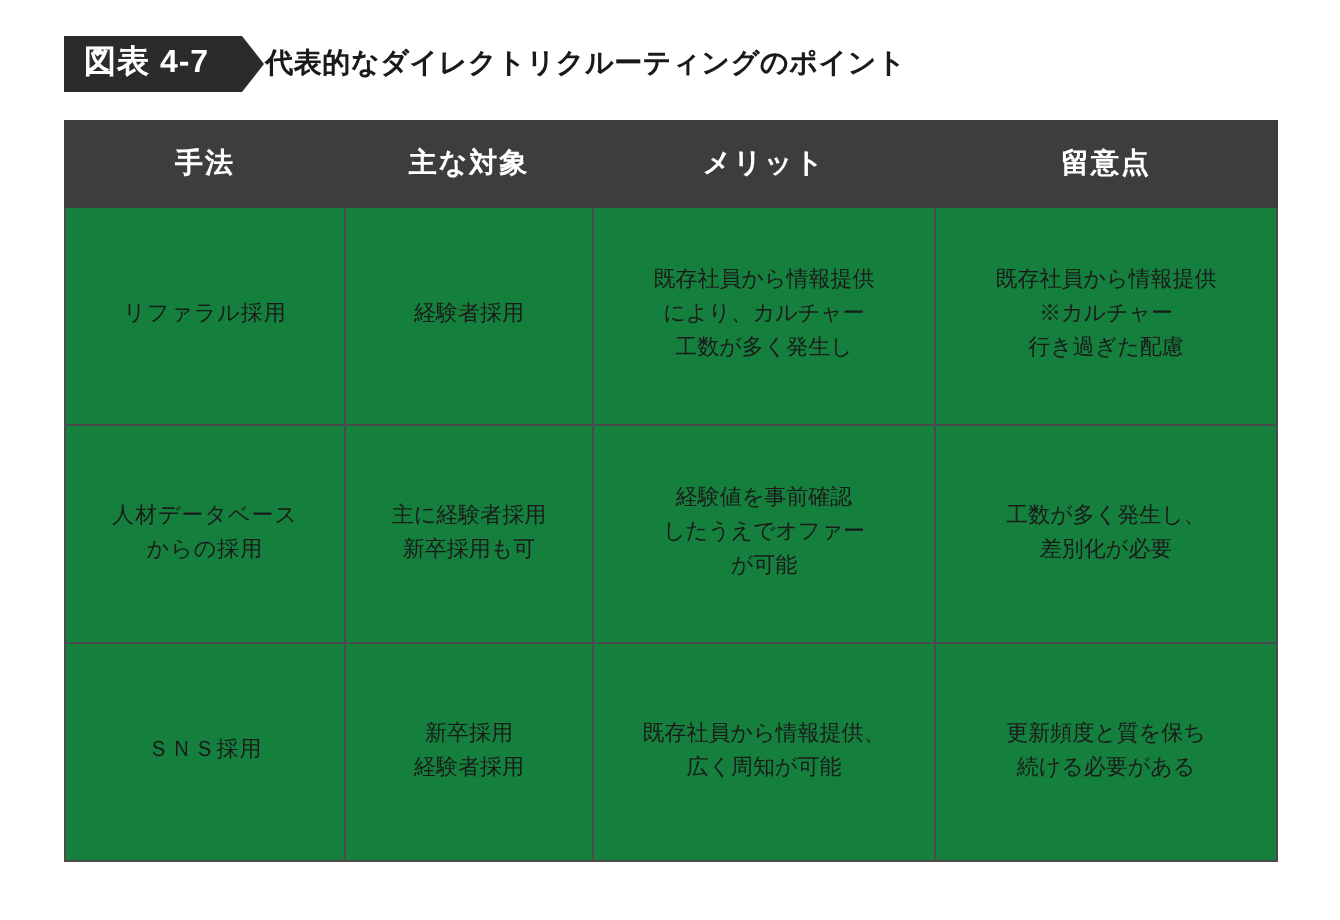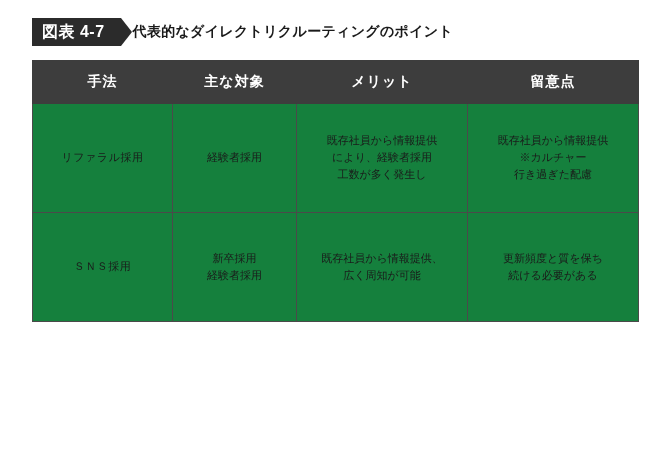--- a/index.html
+++ b/index.html
@@ -139,27 +139,46 @@
       </tr>
     </thead>
     <tbody>
       <tr>
         <td class="rowhead">リファラル採用</td>
         <td>
           <span class="cell-line">経験者採用</span>
         </td>
         <td>
           <span class="cell-line">既存社員から情報提供</span>
-          <span class="cell-line">により、経験者採用</span>
+          <span class="cell-line">により、カルチャー</span>
           <span class="cell-line">工数が多く発生し</span>
         </td>
         <td>
           <span class="cell-line">既存社員から情報提供</span>
           <span class="cell-line">※カルチャー</span>
           <span class="cell-line">行き過ぎた配慮</span>
+        </td>
+      </tr>
+      <tr>
+        <td class="rowhead">
+          <span class="cell-line">人材データベース</span>
+          <span class="cell-line">からの採用</span>
+        </td>
+        <td>
+          <span class="cell-line">主に経験者採用</span>
+          <span class="cell-line">新卒採用も可</span>
+        </td>
+        <td>
+          <span class="cell-line">経験値を事前確認</span>
+          <span class="cell-line">したうえでオファー</span>
+          <span class="cell-line">が可能</span>
+        </td>
+        <td>
+          <span class="cell-line">工数が多く発生し、</span>
+          <span class="cell-line">差別化が必要</span>
         </td>
       </tr>
       <tr>
         <td class="rowhead">ＳＮＳ採用</td>
         <td>
           <span class="cell-line">新卒採用</span>
           <span class="cell-line">経験者採用</span>
         </td>
         <td>
           <span class="cell-line">既存社員から情報提供、</span>

